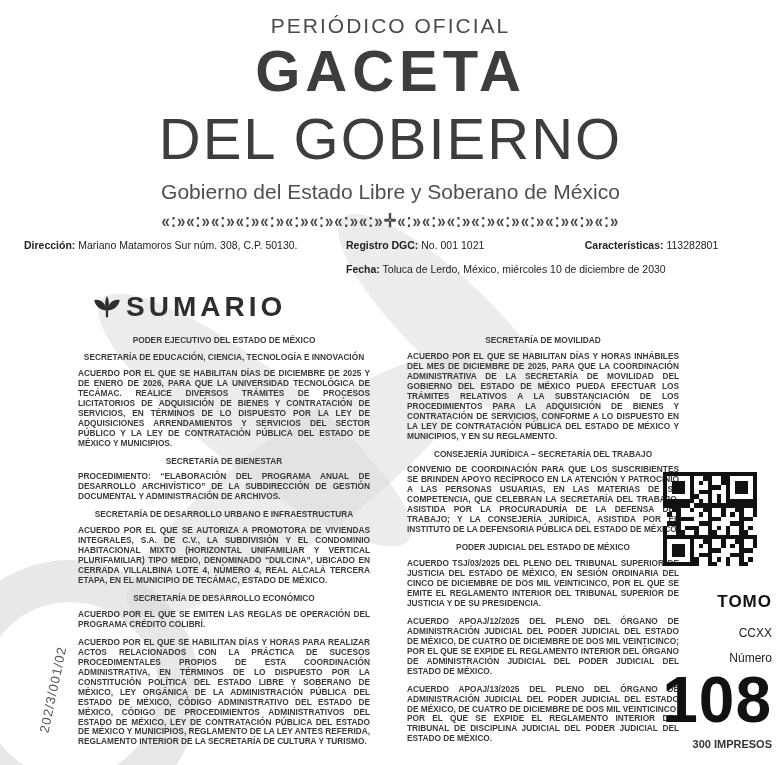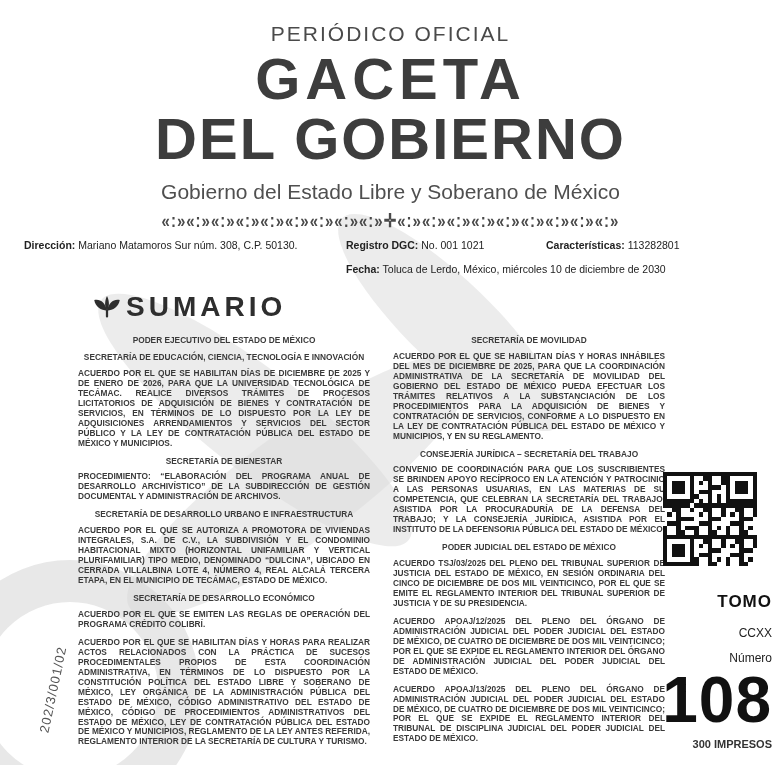--- a/index.html
+++ b/index.html
@@ -3,50 +3,50 @@
 <meta charset="utf-8">
 <style>
   * { margin:0; padding:0; box-sizing:border-box; }
   html,body { background:#fff; }
   .page {
     position:relative; width:781px; height:765px; margin:0 auto;
     background:#fff; overflow:hidden;
     font-family:"Liberation Sans", sans-serif; color:#333;
   }
   
-  .masthead { position:relative; text-align:center; padding-top:22px; z-index:2; }
+  .masthead { position:relative; text-align:center; padding-top:14px; z-index:2; }
   .kicker { font-size:21px; font-weight:400; letter-spacing:2px; color:#4a4a4a; }
   .title-1 { font-size:58px; font-weight:bold; letter-spacing:5px; color:#3d3d3d; line-height:1.0; margin-top:4px; }
-  .title-2 { font-size:58px; font-weight:bold; letter-spacing:2px; color:#3d3d3d; line-height:1.0; margin-top:2px; }
+  .title-2 { font-size:58px; font-weight:normal; letter-spacing:2px; color:#3d3d3d; line-height:1.0; margin-top:10px; }
   .subtitle { font-size:21px; font-weight:400; color:#4f4f4f; margin-top:12px; }
   .ornament-row {
     margin-top:8px; font-size:15px; font-weight:bold; color:#4a4a4a;
     letter-spacing:1px; transform:scaleY(1.25); white-space:nowrap; overflow:hidden;
   }
   .meta { padding:0 24px; margin-top:9px; z-index:2; position:relative; }
   .meta-row { display:flex; font-size:10.5px; color:#222; }
   .meta-cell-1 { flex:0 0 322px; text-align:left; }
   .meta-cell-2 { flex:0 0 200px; text-align:left; }
-  .meta-cell-3 { flex:1; text-align:left; }
+  .meta-cell-3 { flex:1; text-align:center; }
   .meta b { font-weight:bold; }
   .meta-fecha { margin-left:322px; margin-top:12px; font-size:10.5px; color:#222; text-align:left; }
   
   .wm { position:absolute; z-index:0; pointer-events:none; }
   .wm-petal { background:#dcdcdc; opacity:.55; border-radius:50%; }
   .wm1 { left:60px; top:370px; width:390px; height:100px; transform:rotate(38deg); }
   .wm2 { left:90px; top:430px; width:420px; height:110px; transform:rotate(-36deg); }
   .wm3 { left:300px; top:280px; width:300px; height:85px; transform:rotate(44deg); }
   .wm4 { left:-60px; top:560px; width:260px; height:260px; background:transparent;
          border:42px solid #d9d9d9; border-radius:50%; opacity:.6; }
   
   .sumario-head { position:relative; z-index:2; display:flex; align-items:flex-end; gap:4px;
                   margin:16px 0 6px 92px; }
   .sumario-title { font-size:28px; font-weight:bold; letter-spacing:4px; color:#2e2e2e; }
   .leaf-icon svg { width:30px; height:30px; display:block; fill:#2e2e2e; }
-  .columns { position:relative; z-index:2; display:flex; padding:0 60px; gap:8px; margin-top:2px; }
+  .columns { position:relative; z-index:2; display:flex; padding:0 60px; gap:22px; margin-top:2px; }
   .col { text-align:justify; }
   .col-left  { flex:0 0 292px; margin-left:18px; }
   .col-right { flex:0 0 272px; margin-left:15px; }
   .sum-heading {
     font-size:8.3px; font-weight:bold; color:#3a3a3a; text-align:center;
     line-height:1.2; margin:7px 0 6px 0;
   }
   .sum-entry {
     font-size:8.3px; font-weight:bold; color:#3a3a3a; text-align:justify;
     line-height:1.2; margin:0 0 8px 0;

